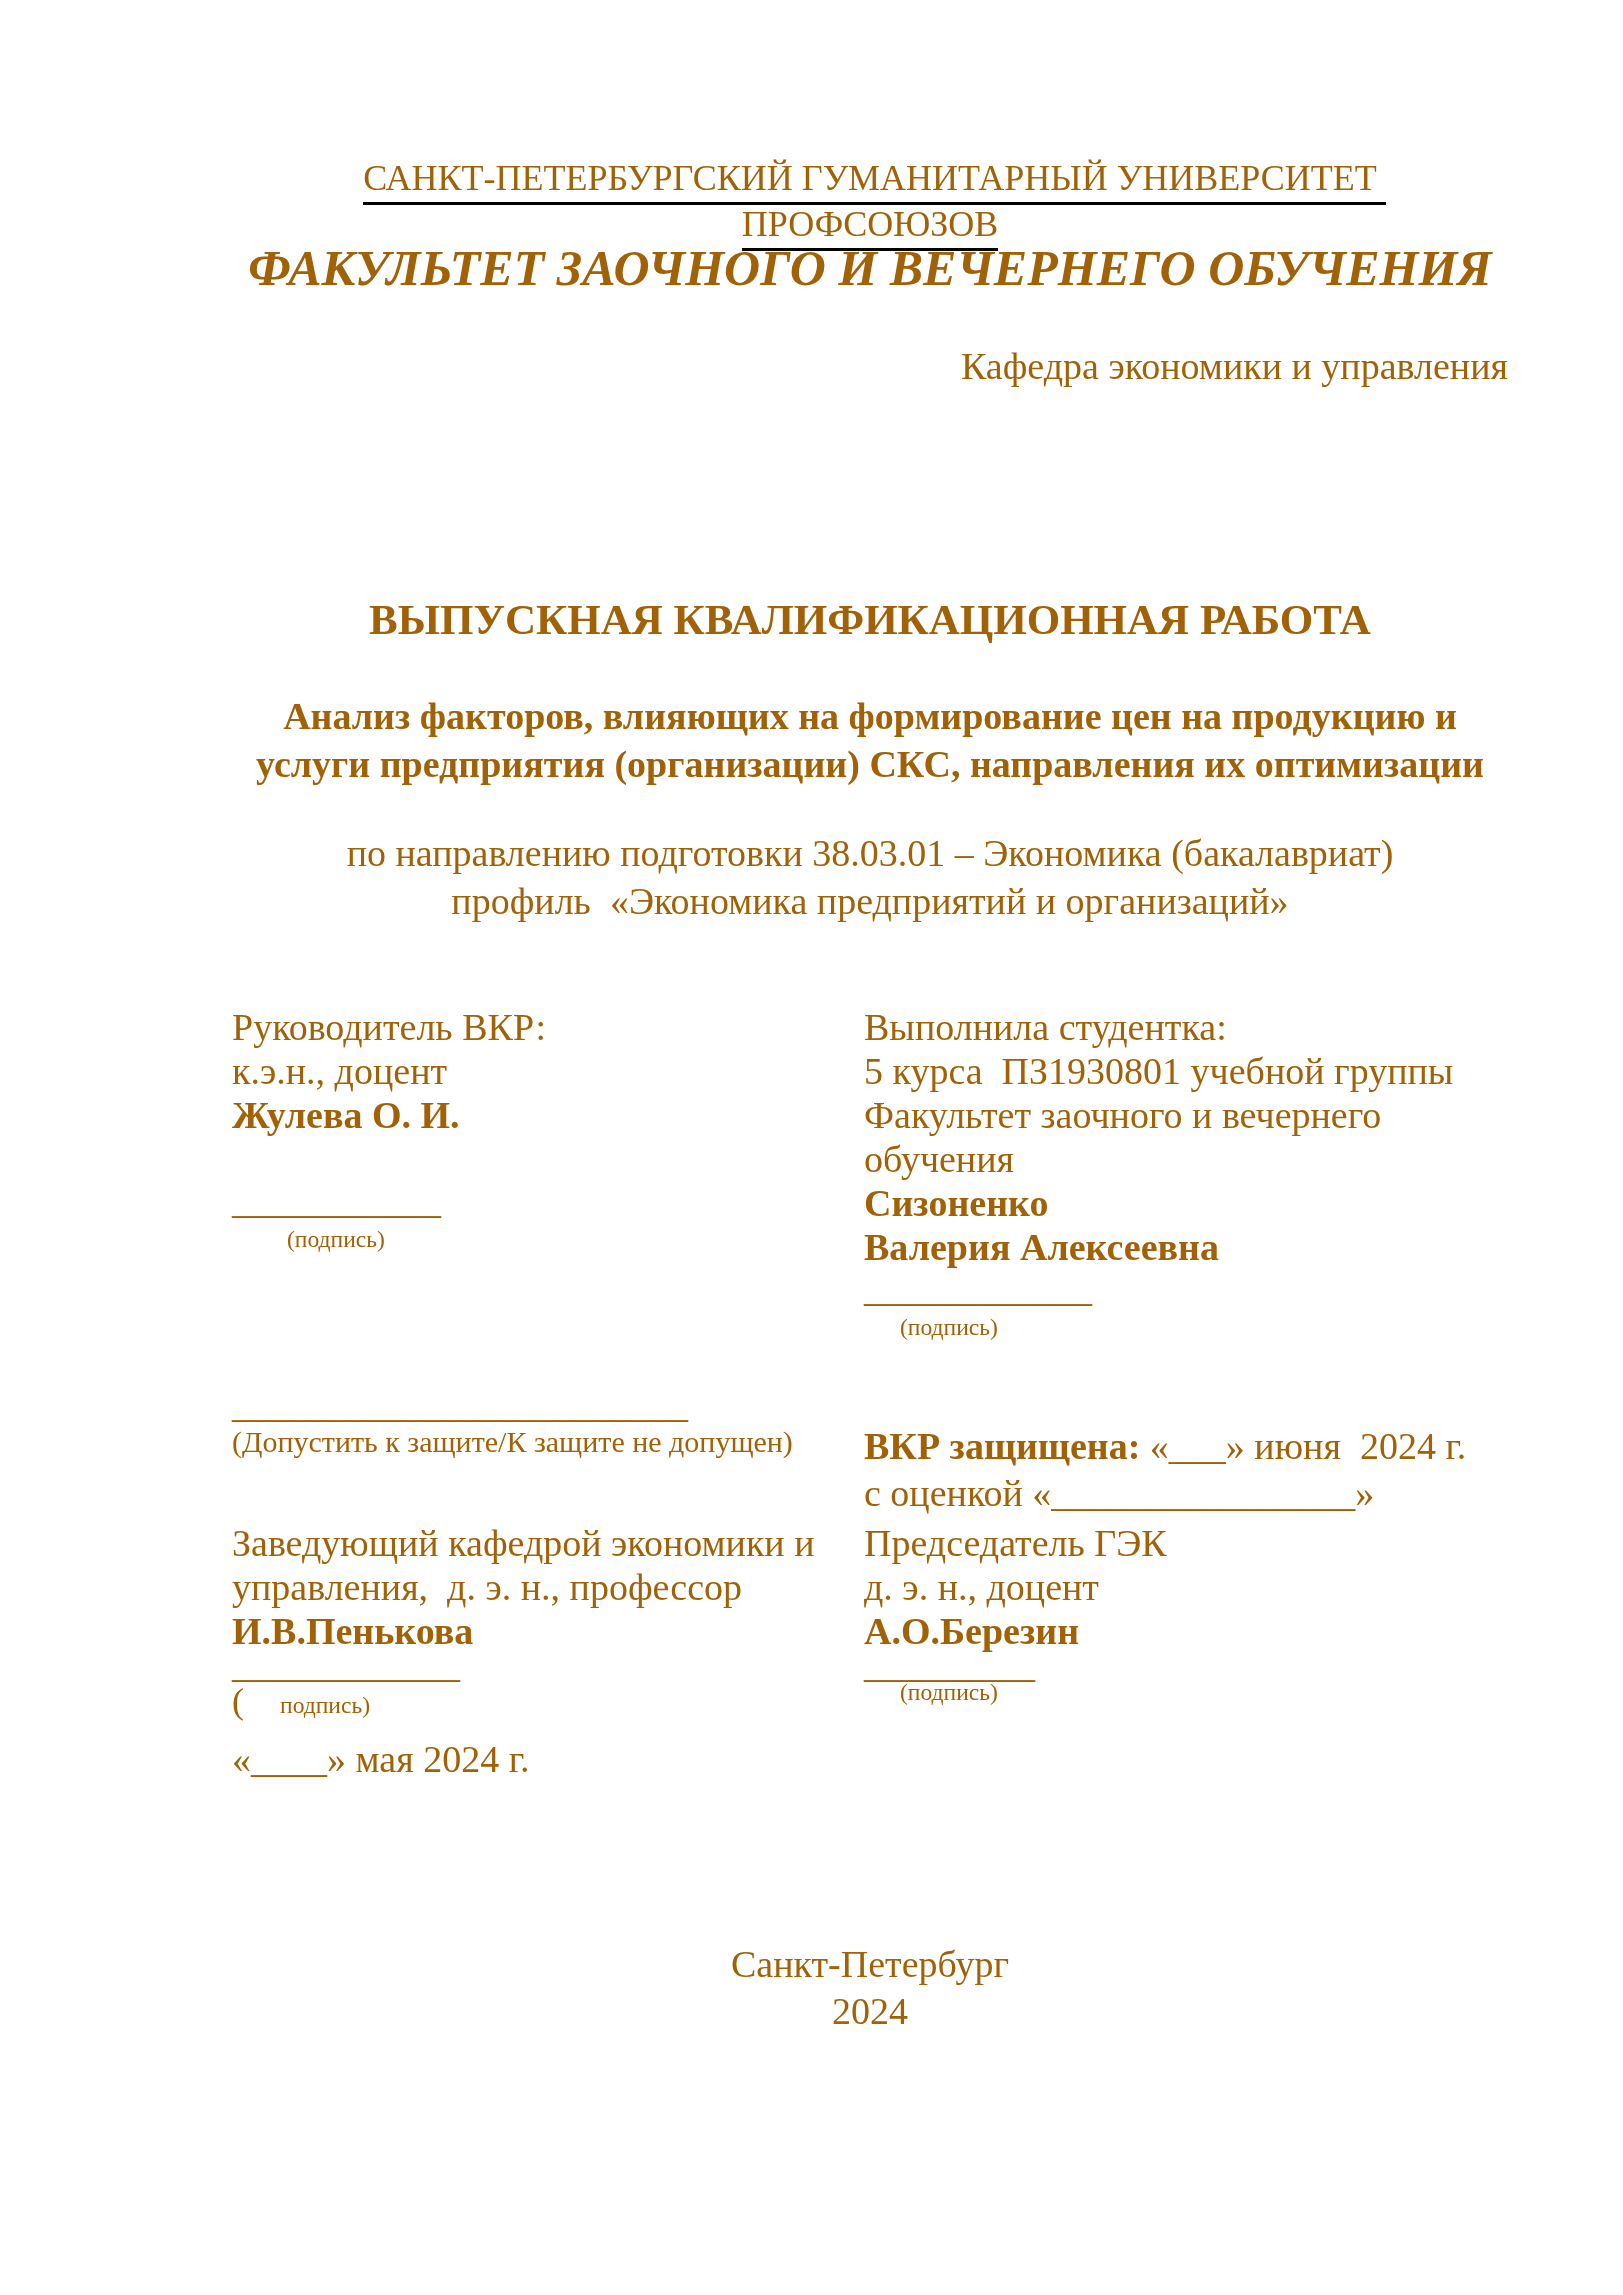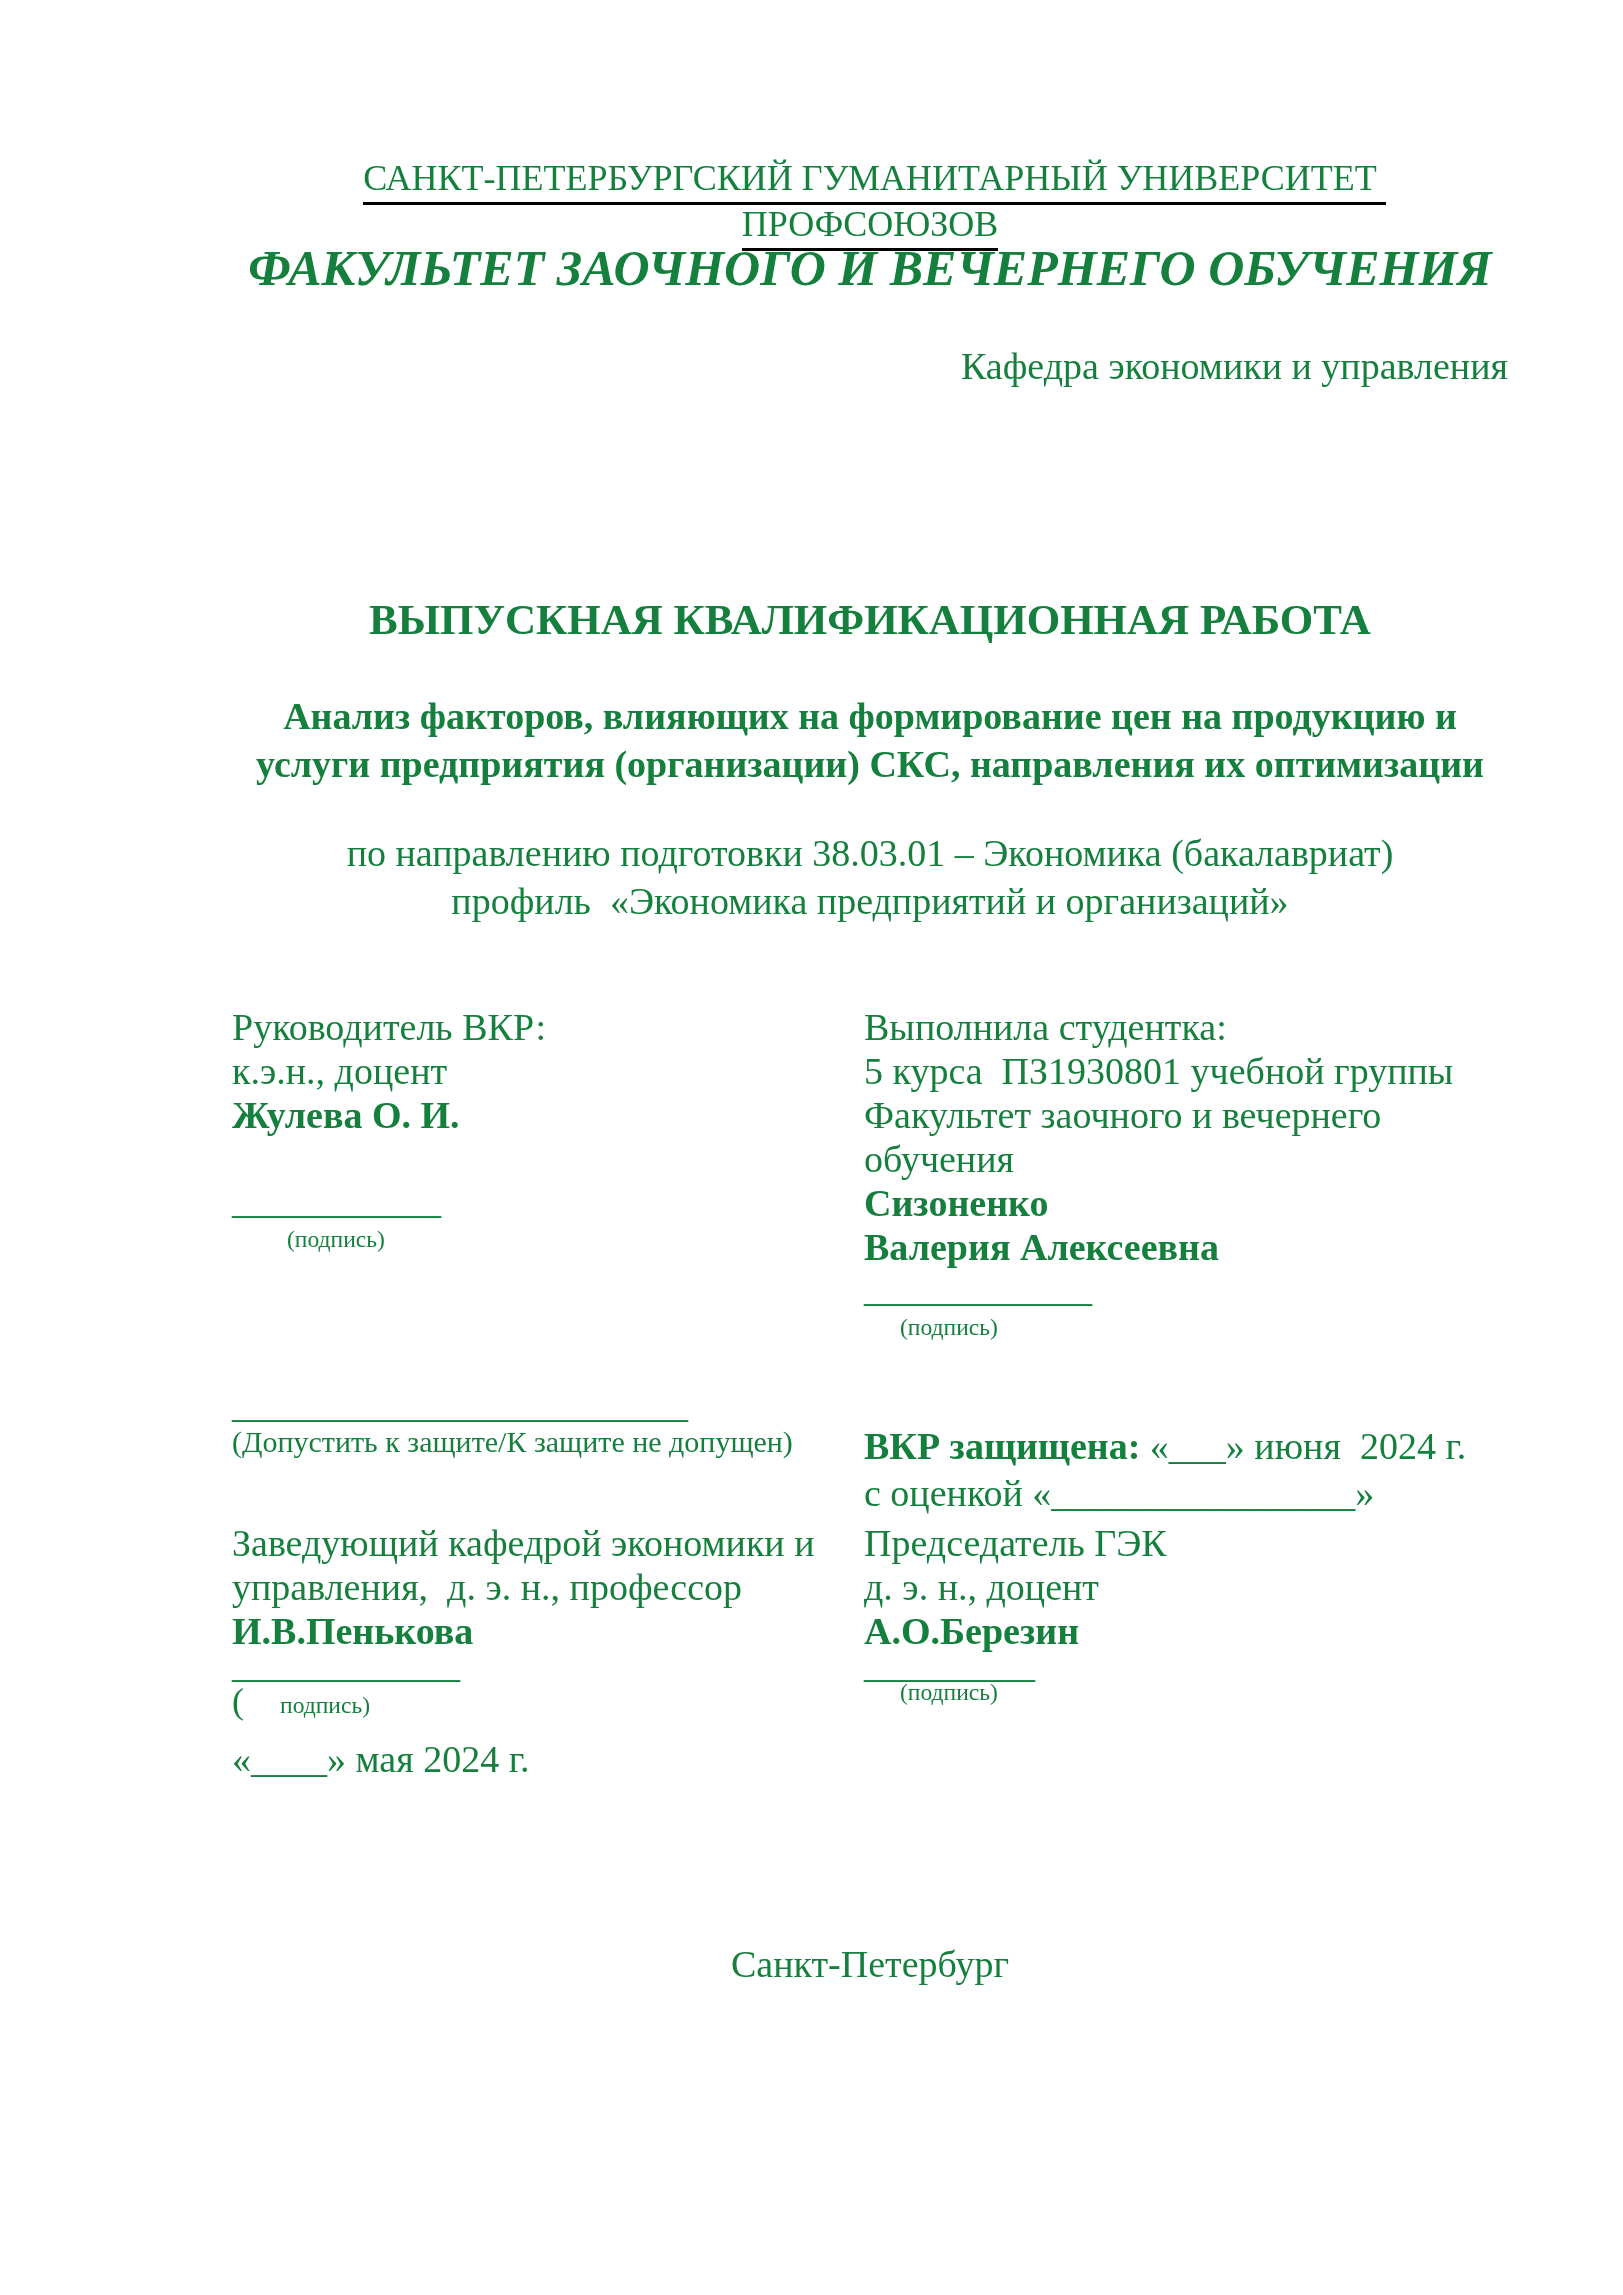--- a/index.html
+++ b/index.html
@@ -1,21 +1,21 @@
 <!DOCTYPE html>
 <html style="font-size:12.6px"><head>
 <meta charset="utf-8">
 <style>
   html,body{margin:0;padding:0;background:#e8e8e8;}
   .page{
     position:relative;
     width:1623px;height:2295px;
     background:#ffffff;
     font-family:"Liberation Serif","DejaVu Serif",serif;
-    color:#15803d;
+    color:#a16207;
     overflow:hidden;
   }
   .abs{position:absolute;}
   [data-bind]{white-space:pre-wrap;}
   
   .band{left:232px;width:1276px;text-align:center;}
   .body-text{font-size:38px;line-height:44px;}
   .col-left{left:232px;width:620px;}
   .col-right{left:864px;width:652px;}
   .bold{font-weight:bold;}
@@ -89,16 +89,17 @@
   <div class="abs col-right body-text" style="top:1521px;">
     <div data-bind="gec_chairman.title_line1">Председатель ГЭК</div>
     <div data-bind="gec_chairman.title_line2">д. э. н., доцент</div>
     <div class="bold" data-bind="gec_chairman.name">А.О.Березин</div>
   </div>
   <div class="abs col-right sig-line" style="top:1642px;" data-bind="gec_chairman.signature_line">_________</div>
   <div class="abs caption-small" style="left:864px;top:1678px;" data-bind="gec_chairman.signature_caption">(подпись)</div>
 
   <div class="abs band body-text" style="top:1941px;line-height:47px;">
     <div data-bind="footer.city">Санкт-Петербург</div>
+    <div data-bind="footer.year">2024</div>
   </div>
 
 </div>
 
 
 </body></html>

